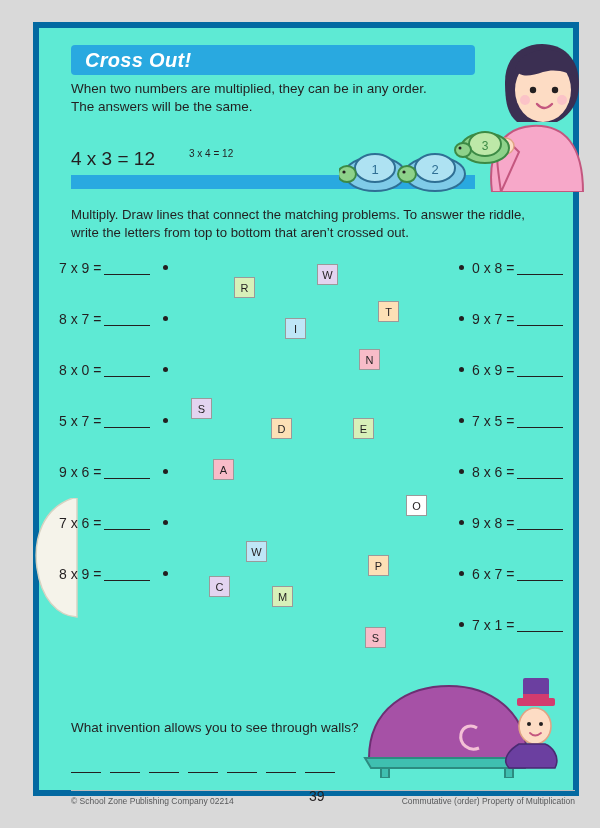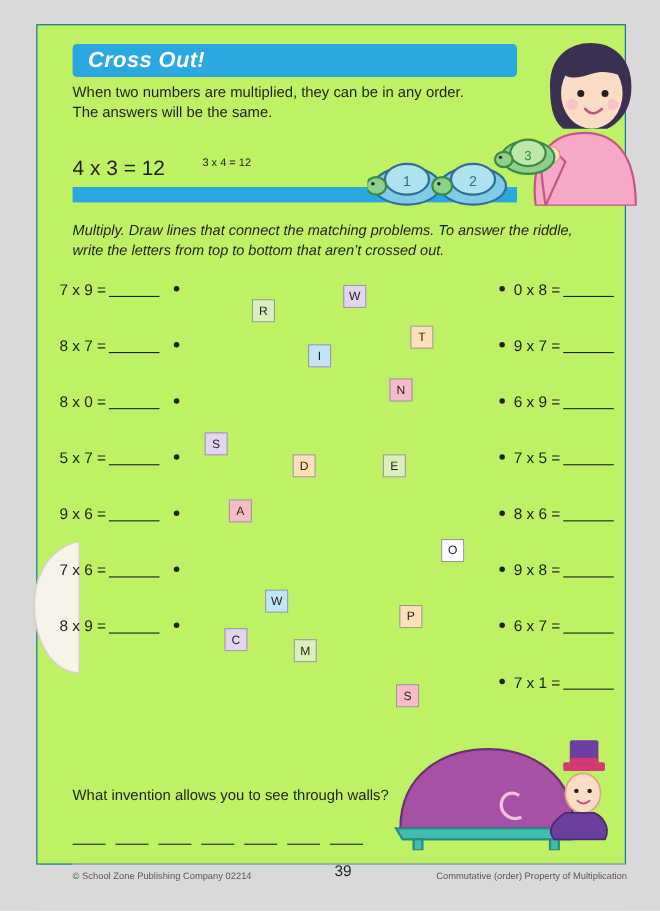--- a/index.html
+++ b/index.html
@@ -1,33 +1,33 @@
 <!DOCTYPE html>
 <html><head>
 <meta charset="utf-8">
 <style>
   html,body{margin:0;padding:0;background:#cfcfcf;}
   body{font-family:"Liberation Sans", sans-serif;}
   .page{position:relative;width:600px;height:828px;background:#ffffff;overflow:hidden;}
-  .sheet{position:absolute;left:33px;top:22px;width:534px;height:762px;background:#bef264;border:1px solid #0369a1;}
+  .sheet{position:absolute;left:33px;top:22px;width:534px;height:762px;background:#5eead4;border:6px solid #0369a1;}
   .leftmargin{position:absolute;left:0;top:0;width:33px;height:828px;background:#d9d9d9;}
   .rightmargin{position:absolute;right:0;top:0;width:33px;height:828px;background:#d9d9d9;}
   .topmargin{position:absolute;left:0;top:0;width:600px;height:22px;background:#d9d9d9;}
   .botmargin{position:absolute;left:0;bottom:0;width:600px;height:44px;background:#d9d9d9;}
 
   
   .titlebar{position:absolute;left:32px;top:17px;width:404px;height:30px;background:#29a9e0;border-radius:4px;}
   .titlebar .tx{position:absolute;left:14px;top:4px;font-size:20px;font-weight:bold;color:#ffffff;letter-spacing:.3px;font-style:italic;}
   .bluebar2{position:absolute;left:32px;top:147px;width:404px;height:14px;background:#29a9e0;}
 
   .intro{position:absolute;left:32px;top:52px;width:380px;font-size:13.5px;color:#231f20;line-height:1.35;}
   .eqline{position:absolute;left:32px;top:120px;font-size:19px;color:#231f20;}
   .eq2{position:absolute;left:150px;top:120px;font-size:10px;color:#231f20;}
 
-  .directions{position:absolute;left:32px;top:178px;width:470px;font-size:13.2px;color:#231f20;line-height:1.38;font-style:italic;}
+  .directions{position:absolute;left:32px;top:178px;width:470px;font-size:13.2px;color:#231f20;line-height:1.38;}
 
   
   .col-left{position:absolute;left:20px;top:232px;width:180px;}
   .col-right{position:absolute;left:420px;top:232px;width:190px;}
   .prow{height:51px;font-size:14px;color:#231f20;white-space:nowrap;}
   .prow .blank{display:inline-block;border-bottom:1.2px solid #231f20;width:46px;height:13px;margin:0 3px;vertical-align:-2px;}
   .dot{display:inline-block;width:5px;height:5px;border-radius:50%;background:#231f20;vertical-align:3px;margin-left:10px;}
   .dotr{display:inline-block;width:5px;height:5px;border-radius:50%;background:#231f20;vertical-align:3px;margin-right:8px;}
 
   

